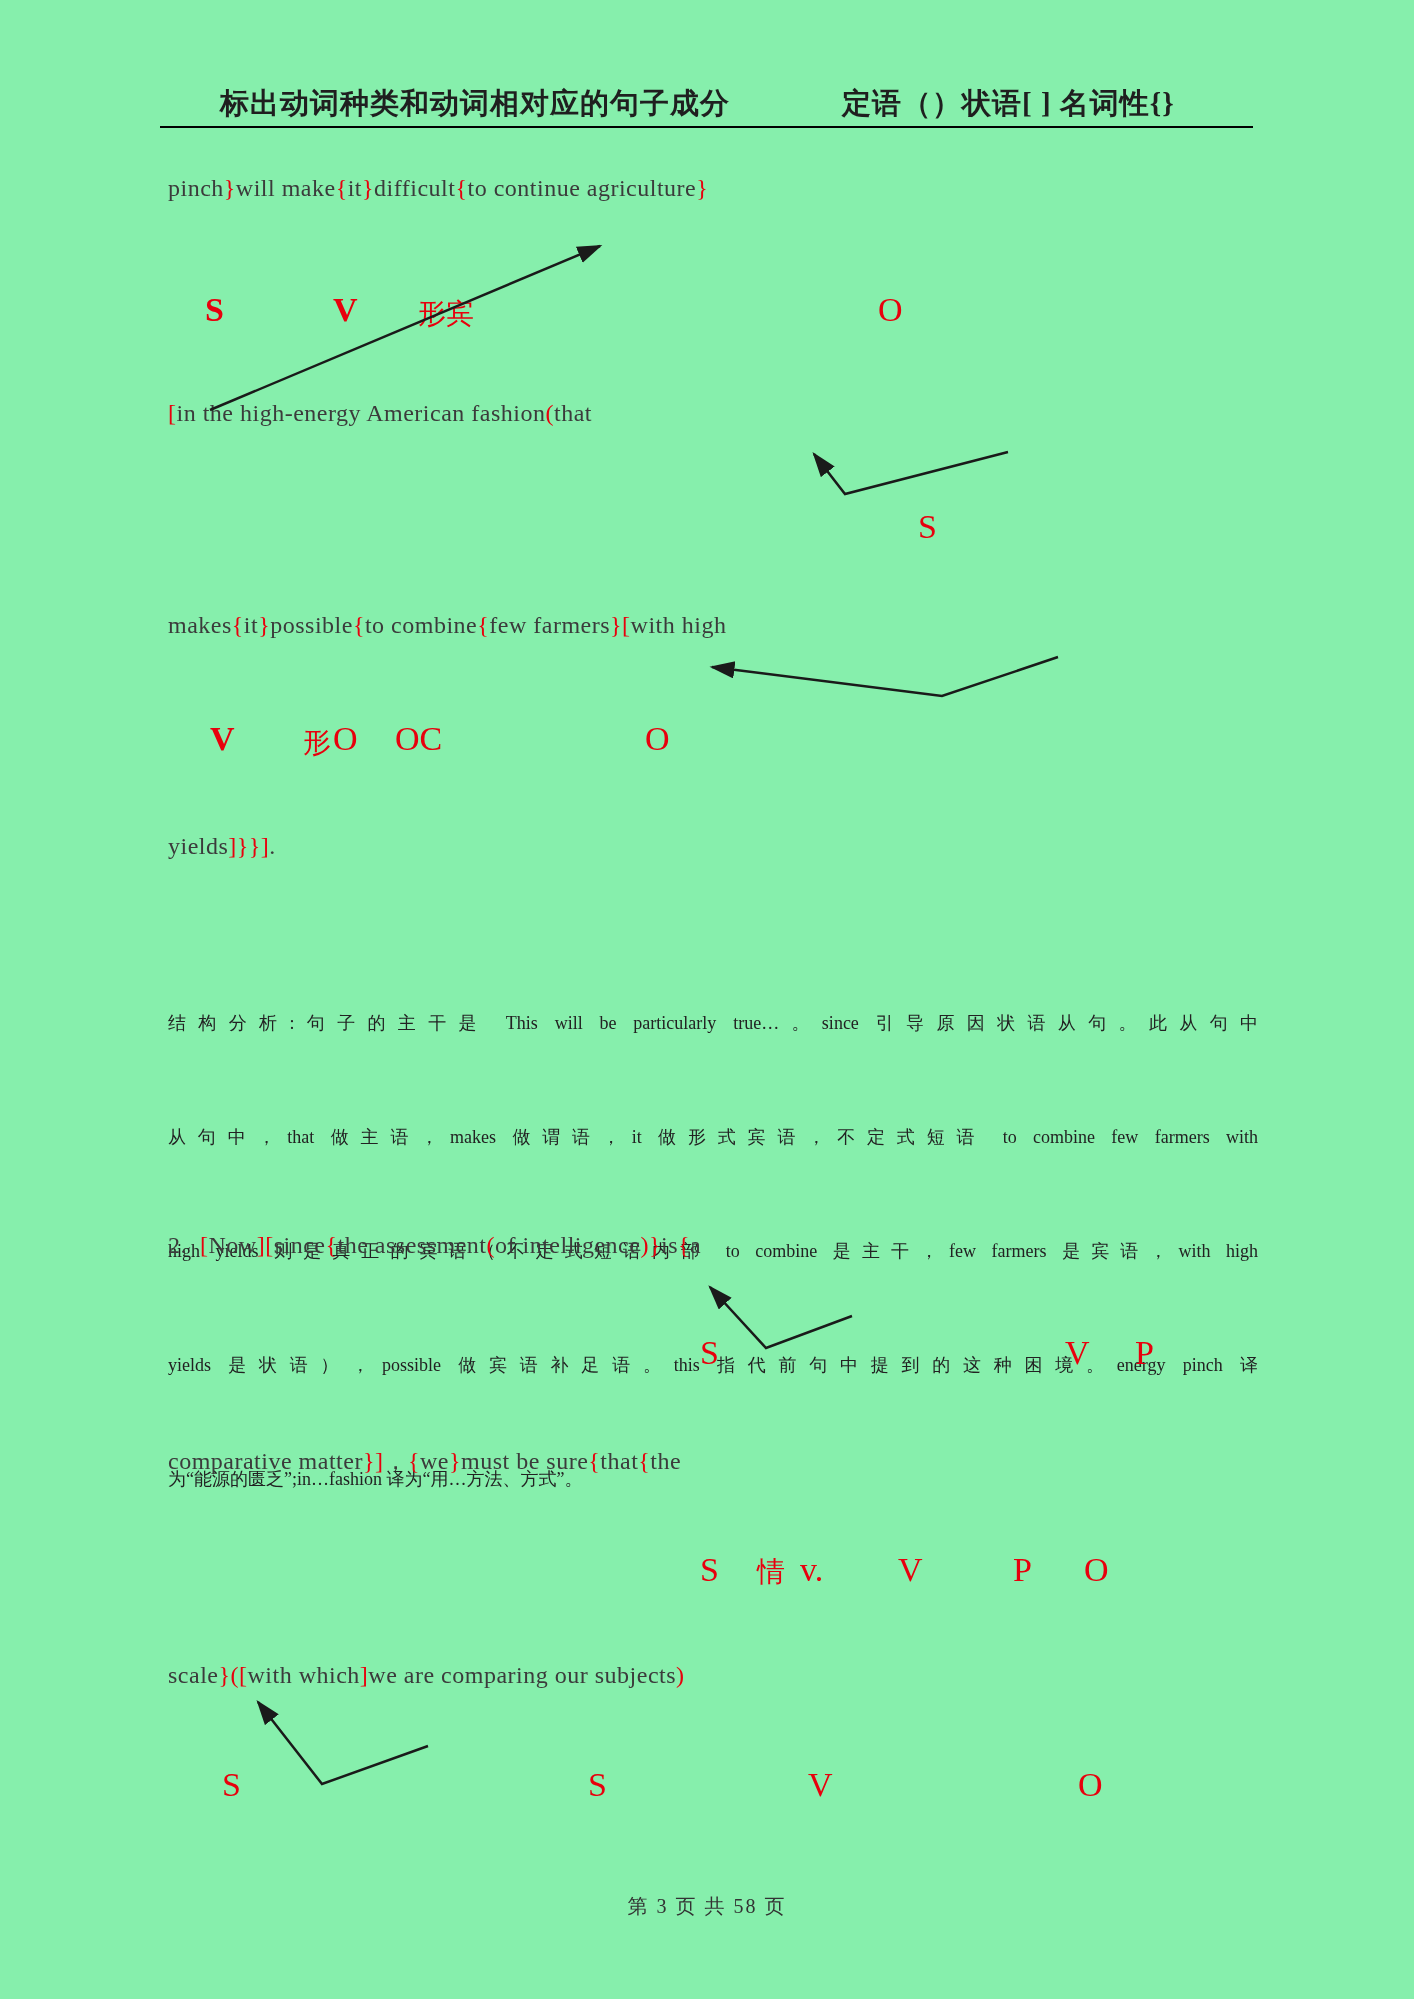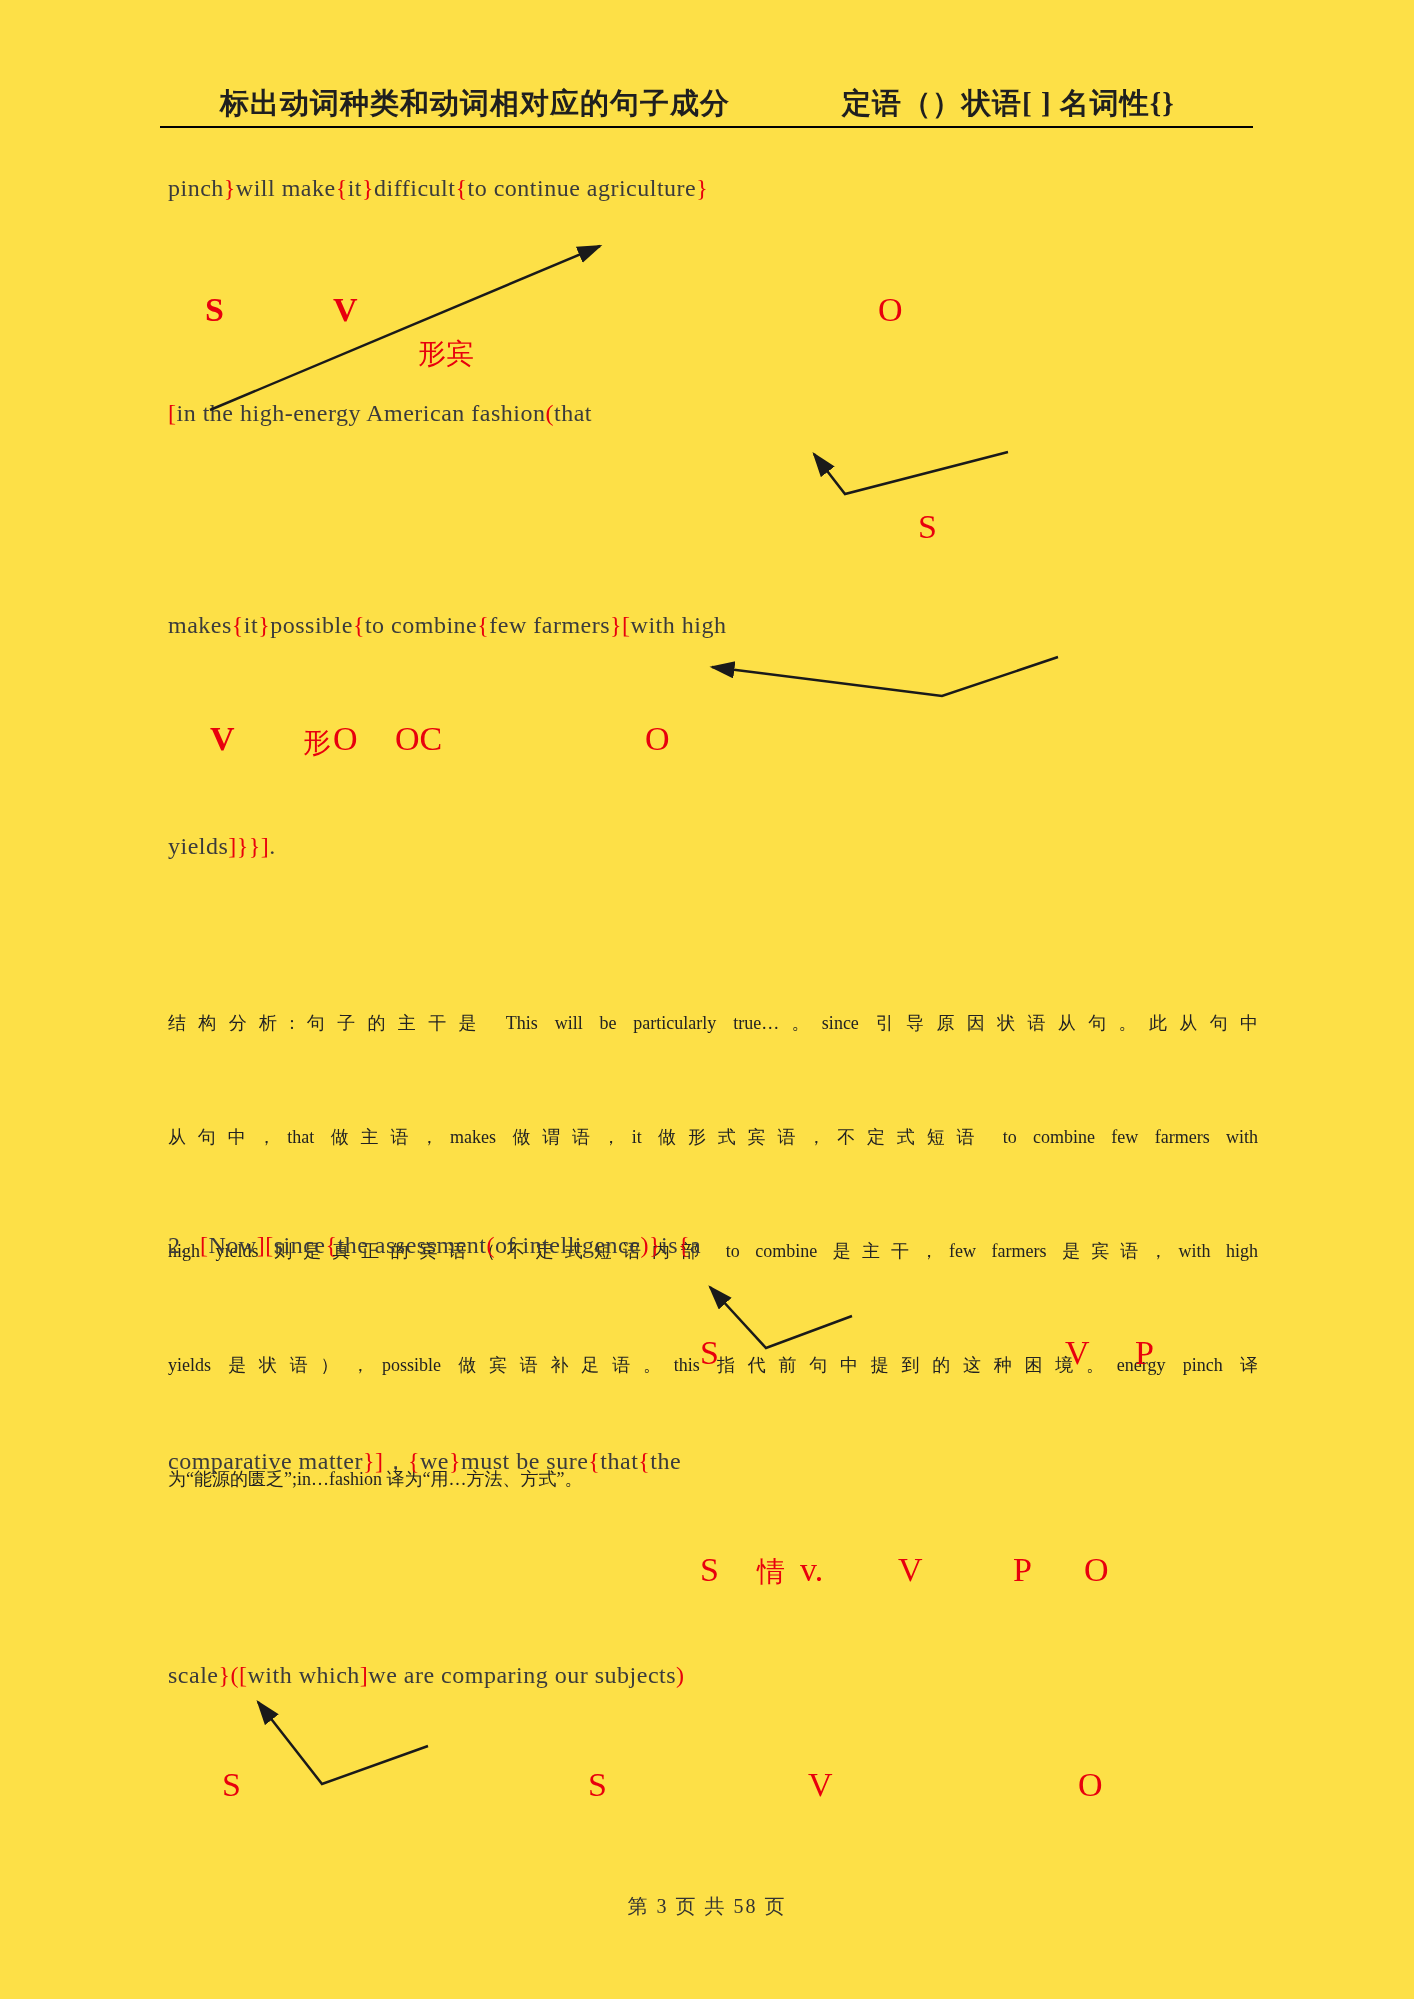--- a/index.html
+++ b/index.html
@@ -4,21 +4,21 @@
 <style>
   :root{
     --red:#e8000d;
     --ink:#3b3b3b;
     --black:#1f1f1f;
   }
   html,body{margin:0;padding:0;background:#ffffff;}
   #page{
     position:relative;
     width:1414px;height:1999px;
-    background:#fde047;
+    background:#86efac;
     font-family:"Liberation Serif","DejaVu Serif",serif;
     overflow:hidden;
   }
   .abs{position:absolute;}
   .hdr{
     font-size:29px;font-weight:700;color:var(--black);
     white-space:pre;letter-spacing:1px;
   }
   .rule{background:#000;height:2px;}
   .bigline{
@@ -52,21 +52,21 @@
 <div id="page">
 
   <div class="abs hdr" style="left:220px;top:84px;">标出动词种类和动词相对应的句子成分</div>
   <div class="abs hdr" style="left:842px;top:84px;">定语（）状语[ ] 名词性{}</div>
   <div class="abs rule" style="left:160px;top:126px;width:1093px;"></div>
 
   <div class="abs bigline" style="left:168px;top:175px;"><span class="run-k">pinch</span><span class="run-r">}</span><span class="run-k">will make</span><span class="run-r">{</span><span class="run-k">it</span><span class="run-r">}</span><span class="run-k">difficult</span><span class="run-r">{</span><span class="run-k">to continue agriculture</span><span class="run-r">}</span></div>
 
   <span class="lbl b" style="left:205px;top:293px;">S</span>
   <span class="lbl b" style="left:333px;top:293px;">V</span>
-  <span class="lbl cn" style="left:418px;top:300px;margin-top:40px;">形宾</span>
+  <span class="lbl cn" style="left:418px;top:300px;">形宾</span>
   <span class="lbl" style="left:878px;top:293px;">O</span>
 
   <div class="abs bigline" style="left:168px;top:400px;"><span class="run-r">[</span><span class="run-k">in the high-energy American fashion</span><span class="run-r">(</span><span class="run-k">that</span></div>
 
   <span class="lbl" style="left:918px;top:510px;">S</span>
 
   <div class="abs bigline" style="left:168px;top:612px;"><span class="run-k">makes</span><span class="run-r">{</span><span class="run-k">it</span><span class="run-r">}</span><span class="run-k">possible</span><span class="run-r">{</span><span class="run-k">to combine</span><span class="run-r">{</span><span class="run-k">few farmers</span><span class="run-r">}</span><span class="run-r">[</span><span class="run-k">with high</span></div>
 
   <span class="lbl b" style="left:210px;top:722px;">V</span>
   <span class="lbl cn" style="left:303px;top:729px;">形</span>

